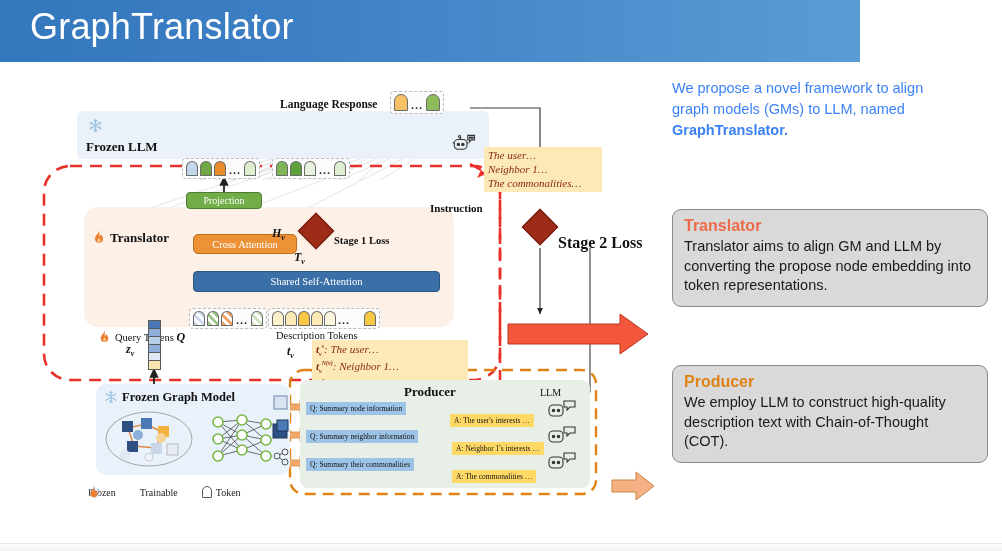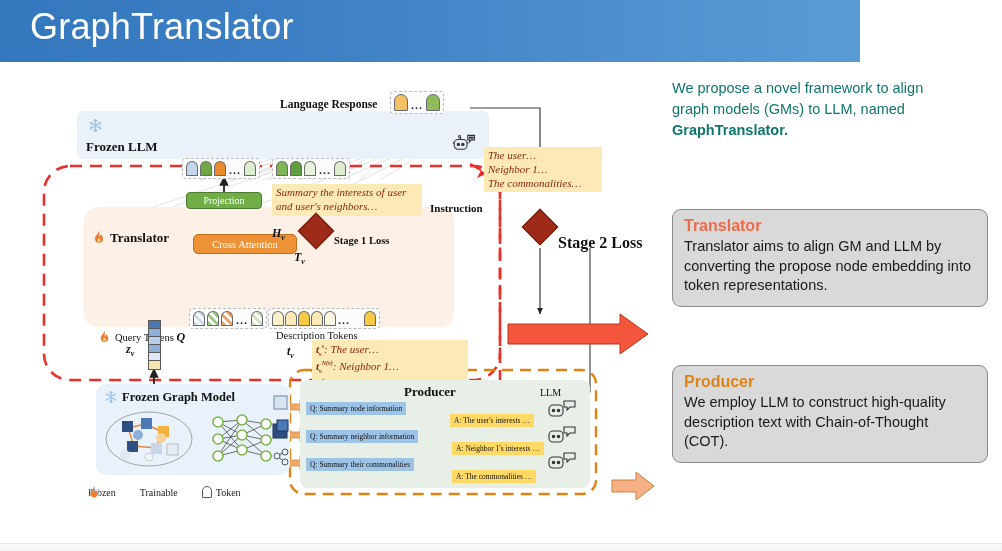--- a/index.html
+++ b/index.html
@@ -24,21 +24,21 @@
   }
   #bottom-strip{
     position:absolute; left:0; bottom:0; width:1002px; height:8px;
     background:linear-gradient(180deg,#fbfbfb,#f2f2f2);
     border-top:1px solid #e8e8e8;
   }
 
   
   #right-col{ position:absolute; left:672px; top:78px; width:316px; }
   #intro-text{
-    font-size:14.5px; color:#0f766e; line-height:1.45;
+    font-size:14.5px; color:#3b82f6; line-height:1.45;
   }
   #intro-text b{ font-weight:bold; }
   .info-card{
     border:1px solid #8a8a8a; border-radius:9px;
     background:#d9d9d9; padding:7px 11px 10px 11px;
   }
   .card-title{ font-size:16px; font-weight:bold; margin-bottom:2px; }
   .card-body{ font-size:14.5px; color:#1a1a1a; line-height:1.36; }
   #translator-card{ position:absolute; left:0; top:131px; width:316px; }
   #producer-card{ position:absolute; left:0; top:287px; width:316px; }
@@ -288,33 +288,30 @@
   <div class="token-group" style="left:272px; top:96px;">
     <span class="tok sm" style="background:#7fb556"></span>
     <span class="tok sm" style="background:#5f9e3c"></span>
     <span class="tok sm" style="background:#e7f2df"></span>
     <span class="dots">...</span>
     <span class="tok sm" style="background:#ddeed1"></span>
   </div>
 
   <div class="blockbox" id="projection-box">Projection</div>
 
-  <div class="callout" style="left:272px; top:122px; width:150px;">
-    <div>Summary the interests of user</div>
-    <div>and user's neighbors…</div>
-  </div>
   <div class="lbl bold" style="left:430px; top:140px; font-size:11px;">Instruction</div>
 
   <div class="callout" style="left:484px; top:85px; width:118px;">
     <div>The user…</div>
     <div>Neighbor 1…</div>
     <div>The commonalities…</div>
   </div>
 
   <div class="blockbox" id="cross-attn-box">Cross Attention</div>
+  <div class="blockbox" id="shared-attn-box">Shared Self-Attention</div>
 
   <div class="lbl bold ital" style="left:272px; top:164px; font-size:12px;">
     <span>H</span><sub style="font-size:8px">v</sub>
   </div>
   <div class="lbl bold ital" style="left:294px; top:188px; font-size:12px;">
     <span>T</span><sub style="font-size:8px">v</sub>
   </div>
 
   <div class="diamond" style="left:303px; top:156px;"></div>
   <div class="lbl bold" style="left:334px; top:173px; font-size:10.5px;">Stage 1 Loss</div>

